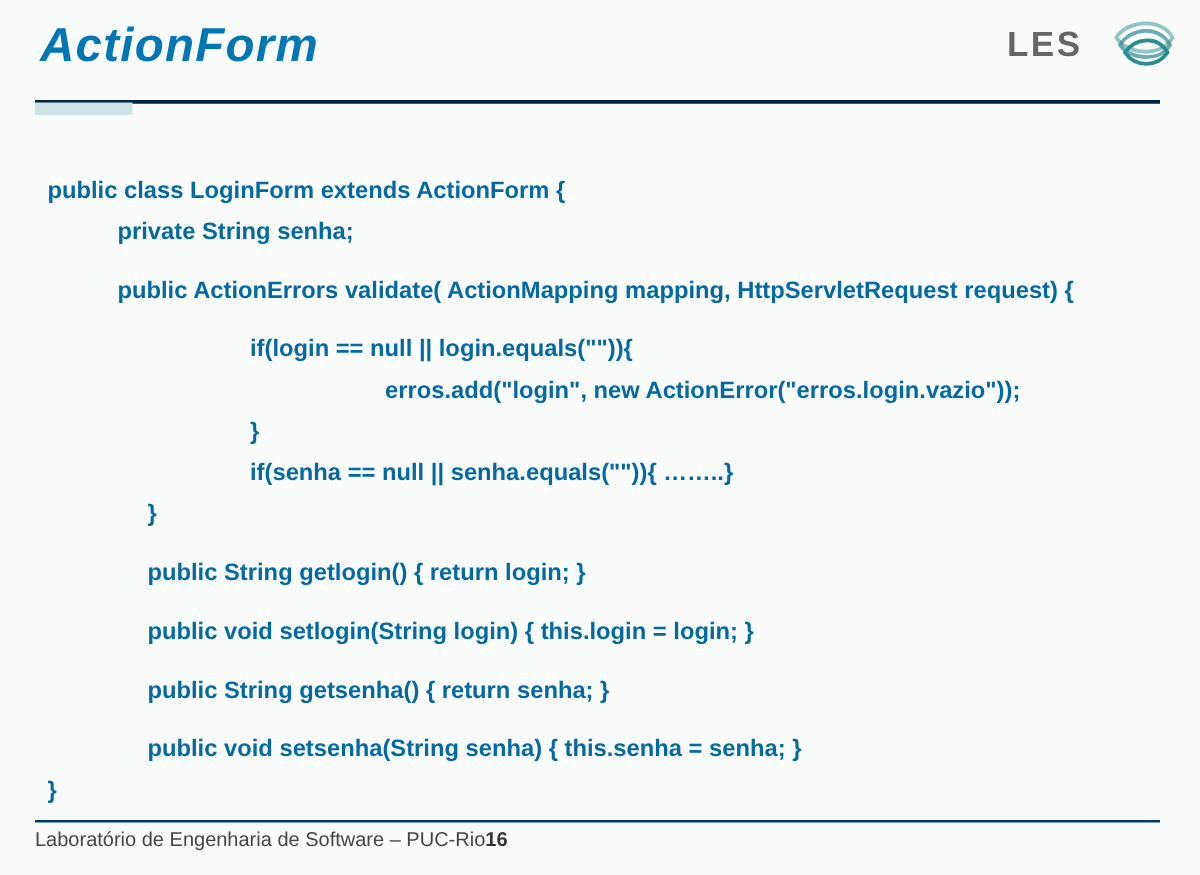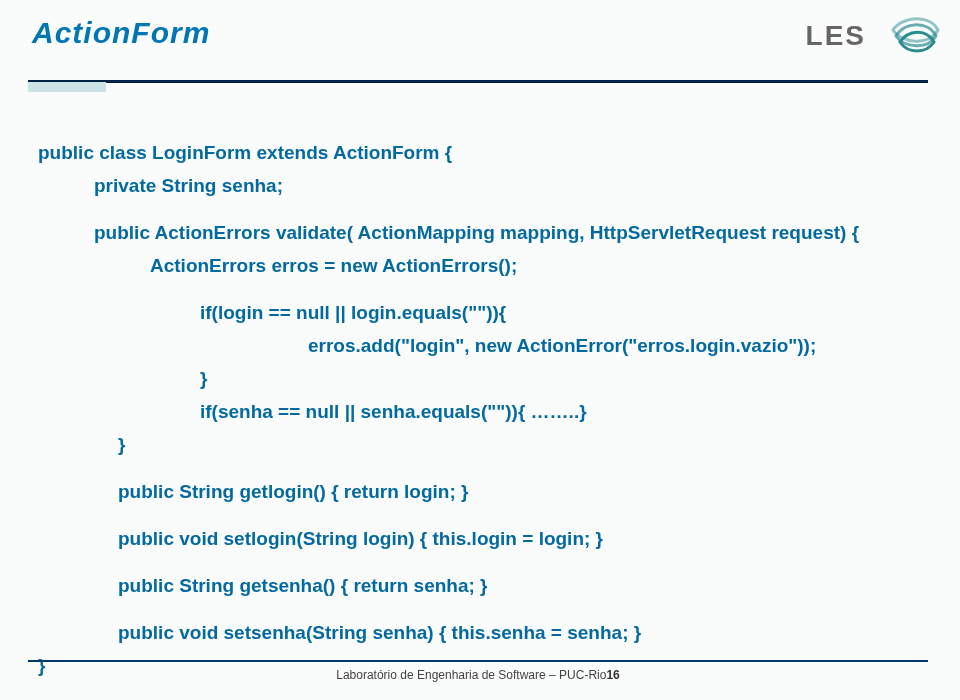--- a/index.html
+++ b/index.html
@@ -10,21 +10,21 @@
     font-family: Arial, Helvetica, sans-serif;
     position: relative;
     overflow: hidden;
   }
   .header {
     position: relative;
     padding: 16px 32px 0 32px;
     height: 92px;
   }
   .title {
-    font-size: 30px;
+    font-size: 38px;
     font-weight: bold;
     font-style: italic;
     color: #0077b3;
     letter-spacing: 1px;
   }
   .divider {
     position: absolute;
     left: 28px;
     right: 32px;
     bottom: 0;
@@ -75,24 +75,24 @@
     right: 32px;
     bottom: 18px;
   }
   .foot-rule {
     height: 2px;
     background: #003a6b;
     width: 100%;
   }
   .foot-row {
     display: flex;
-    justify-content: center;
+    justify-content: flex-start;
     align-items: center;
     margin-top: 6px;
-    font-size: 12px;
+    font-size: 16px;
     color: #444;
   }
   .foot-lab { }
   .foot-page { font-weight: bold; color: #333; }
 </style>
 </head>
 <body>
 
 <div class="header">
   <div class="title">ActionForm</div>
@@ -112,21 +112,20 @@
     <div class="rule"></div>
     <div class="rule2"></div>
   </div>
 </div>
 
 <div class="content">
   <div class="block">public class LoginForm extends ActionForm {</div>
   <div class="block i1">private String senha;</div>
   <div class="spacer"></div>
   <div class="block i1">public ActionErrors validate( ActionMapping mapping, HttpServletRequest request) {</div>
-  <div class="block i2">ActionErrors erros = new ActionErrors();</div>
   <div class="spacer"></div>
   <div class="block ib">if(login == null || login.equals("")){</div>
   <div class="block ic">erros.add("login", new ActionError("erros.login.vazio"));</div>
   <div class="block ib">}</div>
   <div class="block ib">if(senha == null || senha.equals("")){ ……..}</div>
   <div class="block ia">}</div>
   <div class="spacer"></div>
   <div class="block ia">public String getlogin() { return login; }</div>
   <div class="spacer"></div>
   <div class="block ia">public void setlogin(String login) { this.login = login; }</div>

